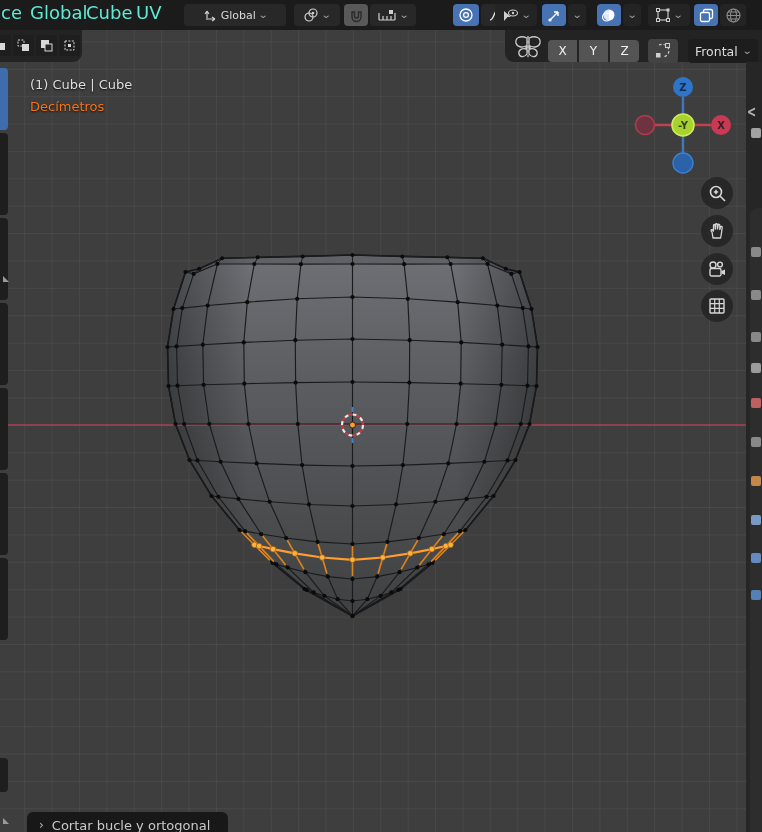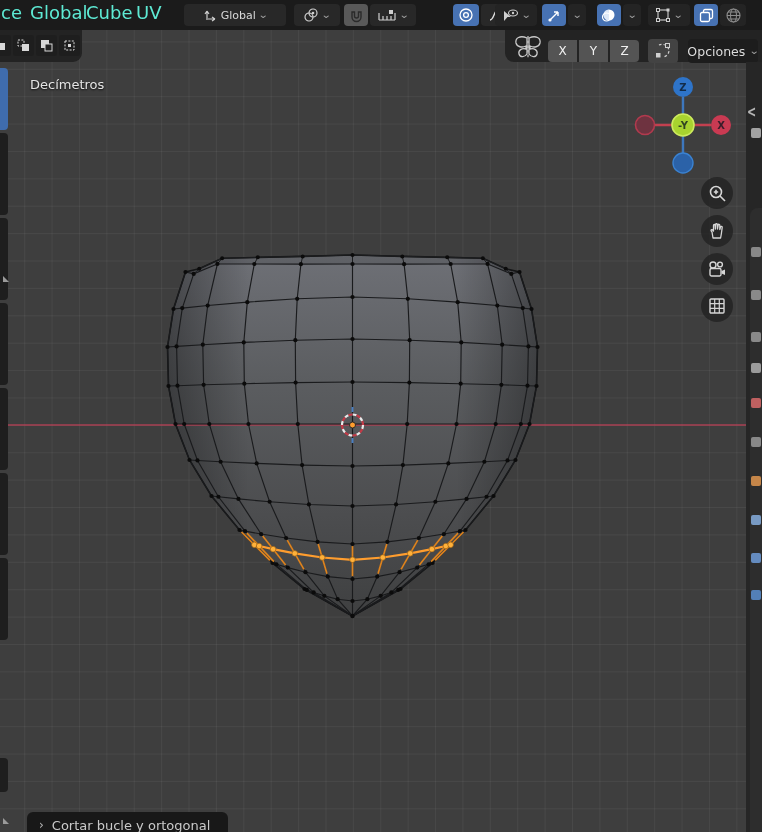--- a/index.html
+++ b/index.html
@@ -32,21 +32,21 @@
   .axis-btn{position:absolute;top:40px;width:29px;height:22px;background:#545454;
             color:#f1f1f1;font-size:12px;display:flex;align-items:center;
             justify-content:center;z-index:5;}
   #opts-pill{position:absolute;left:688px;top:39px;width:70px;height:24px;background:#1d1d1d;
              border-radius:4px;display:flex;align-items:center;justify-content:center;
              gap:5px;z-index:5;}
   #opts-pill span.lbl{font-size:12.5px;color:#dcdcdc;}
   
   #vp-info{left:30px;top:74px;z-index:3;color:#dedede;font-size:13px;line-height:22px;
            text-shadow:0 1px 2px rgba(0,0,0,.8);}
-  #vp-info .dim{color:#e5e5e5;}
+  #vp-info .dim{color:#f97316;}
   #left-strip{left:0;top:62px;width:8px;height:770px;z-index:3;}
   .strip-seg{position:absolute;left:0;width:8px;background:#1e1e1e;
              border-radius:0 4px 4px 0;}
   .strip-seg.active{background:#3f6cad;}
   .corner-tri{position:absolute;width:0;height:0;z-index:4;
               border-left:6px solid #9a9a9a;border-top:6px solid transparent;}
   #right-strip{left:746px;top:62px;width:16px;height:770px;background:#262626;z-index:6;overflow:hidden;}
   #right-strip-inner{position:absolute;left:4px;top:146px;width:12px;height:624px;
                      background:#2d2d2d;border-top-left-radius:8px;}
   #panel-collapse{position:absolute;left:1px;top:44px;color:#b5b5b5;font-size:11px;
@@ -418,25 +418,26 @@
 <div class="axis-btn" style="left:579px">Y</div>
 <div class="axis-btn" style="left:610px;border-radius:0 4px 4px 0">Z</div>
 <div class="abs" style="left:648px;top:39px;width:30px;height:24px;background:#434343;border-radius:4px;z-index:5;display:flex;align-items:center;justify-content:center">
   <svg width="18" height="18" viewBox="0 0 18 18">
     <path d="M5 3 A7 7 0 0 1 15 9 A7 7 0 0 1 9 15" stroke="#d0d0d0" stroke-width="1.2" fill="none" stroke-dasharray="2.6 2"></path>
     <rect x="2" y="11" width="4.5" height="4.5" fill="#d0d0d0"></rect>
     <rect x="11.5" y="1.5" width="4" height="4" fill="none" stroke="#d0d0d0"></rect>
   </svg>
 </div>
 <div id="opts-pill">
-  <span class="lbl">Opciones</span>
+  <span class="lbl">Frontal</span>
   <span class="chev">⌄</span>
 </div>
 
 <div id="vp-info" class="abs">
+  <div>(1) Cube | Cube</div>
   <div class="dim">Decímetros</div>
 </div>
 
 <div id="left-strip" class="abs">
     <div class="strip-seg active" style="top: 6px; height: 62px;"></div>
     <div class="strip-seg" style="top: 71px; height: 82px;"></div>
     <div class="strip-seg" style="top: 156px; height: 82px;"></div>
     <div class="strip-seg" style="top: 241px; height: 82px;"></div>
     <div class="strip-seg" style="top: 326px; height: 82px;"></div>
     <div class="strip-seg" style="top: 411px; height: 82px;"></div>

